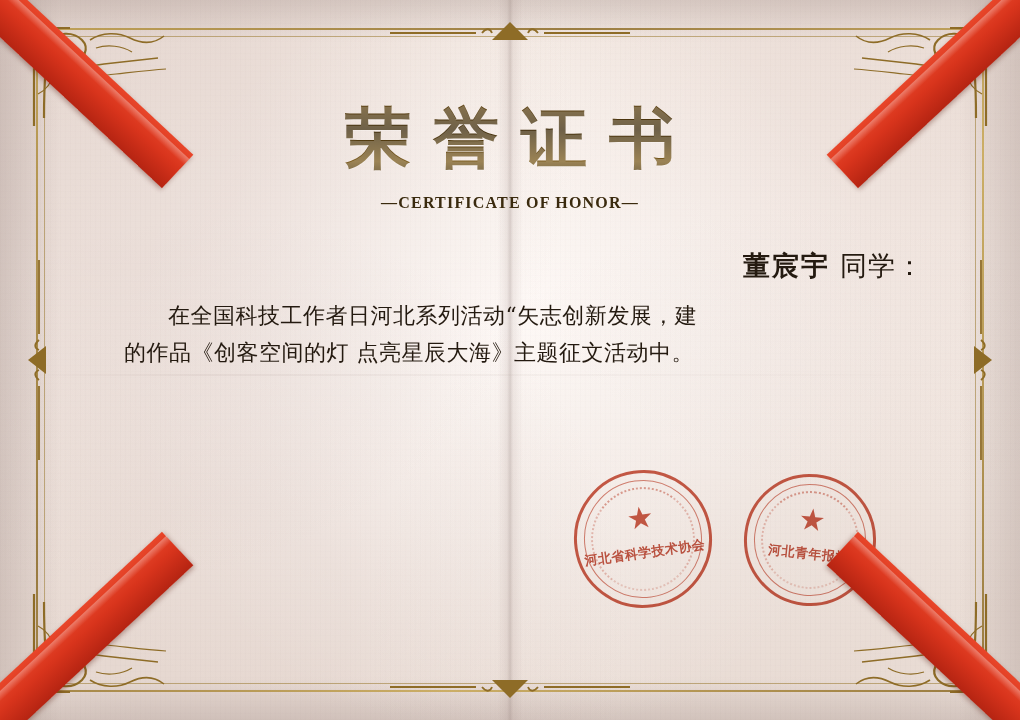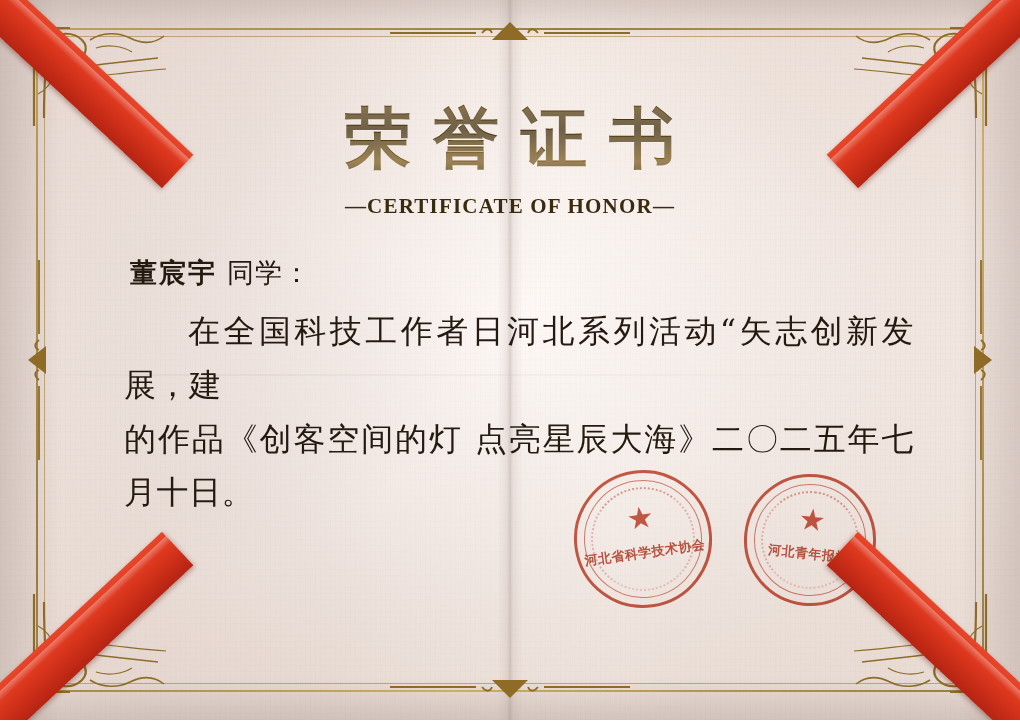--- a/index.html
+++ b/index.html
@@ -151,43 +151,44 @@
     background: linear-gradient(180deg,#6b4c15 0%,#3f2c0b 40%,#7a5a1c 75%,#2f2007 100%);
     -webkit-background-clip: text;
     background-clip: text;
     -webkit-text-fill-color: transparent;
     text-shadow: 0 1px 0 rgba(255,255,255,.25);
   }
   .subtitle {
     text-align: center;
     margin-top: 10px;
     font-family: "Liberation Serif", serif;
-    font-size: 21px;
+    font-size: 16px;
     font-weight: bold;
     letter-spacing: 1.2px;
     color: #3a2a0e;
   }
 
   .salutation {
     margin-top: 36px;
     margin-left: 34px;
     font-size: 27px;
     color: #241a10;
     font-family: "DejaVu Serif", serif;
     letter-spacing: 1px;
+    text-align: right;
   }
   .salutation .name {
     font-weight: bold;
     letter-spacing: 2px;
     margin-right: 10px;
   }
 
   .body-text {
     margin-top: 14px;
-    font-size: 32px;
+    font-size: 22px;
     line-height: 1.68;
     color: #241a10;
     font-family: "DejaVu Serif", serif;
     text-align: justify;
     padding: 0 10px 0 28px;
     letter-spacing: .5px;
   }
   .body-text p { margin: 0; }
   .indent { text-indent: 2em; }
 
@@ -383,21 +384,21 @@
   <div class="content">
     <div class="title">荣誉证书</div>
     <div class="subtitle">—CERTIFICATE OF HONOR—</div>
 
     <div class="salutation">
       <span class="name">董宸宇</span><span>同学：</span>
     </div>
 
     <div class="body-text">
       <p class="indent">在全国科技工作者日河北系列活动“矢志创新发展，建</p>
-      <p>的作品《创客空间的灯  点亮星辰大海》二〇二五年七月十日。</p>
+      <p>的作品《创客空间的灯  点亮星辰大海》主题征文活动中。</p>
     </div>
   </div>
 
   <div class="stamps">
     <div class="stamp stamp-1">
       <div class="stamp-inner"></div>
       <div class="stamp-arc"></div>
       <div class="stamp-star">★</div>
       <div class="stamp-label">河北省科学技术协会</div>
     </div>

